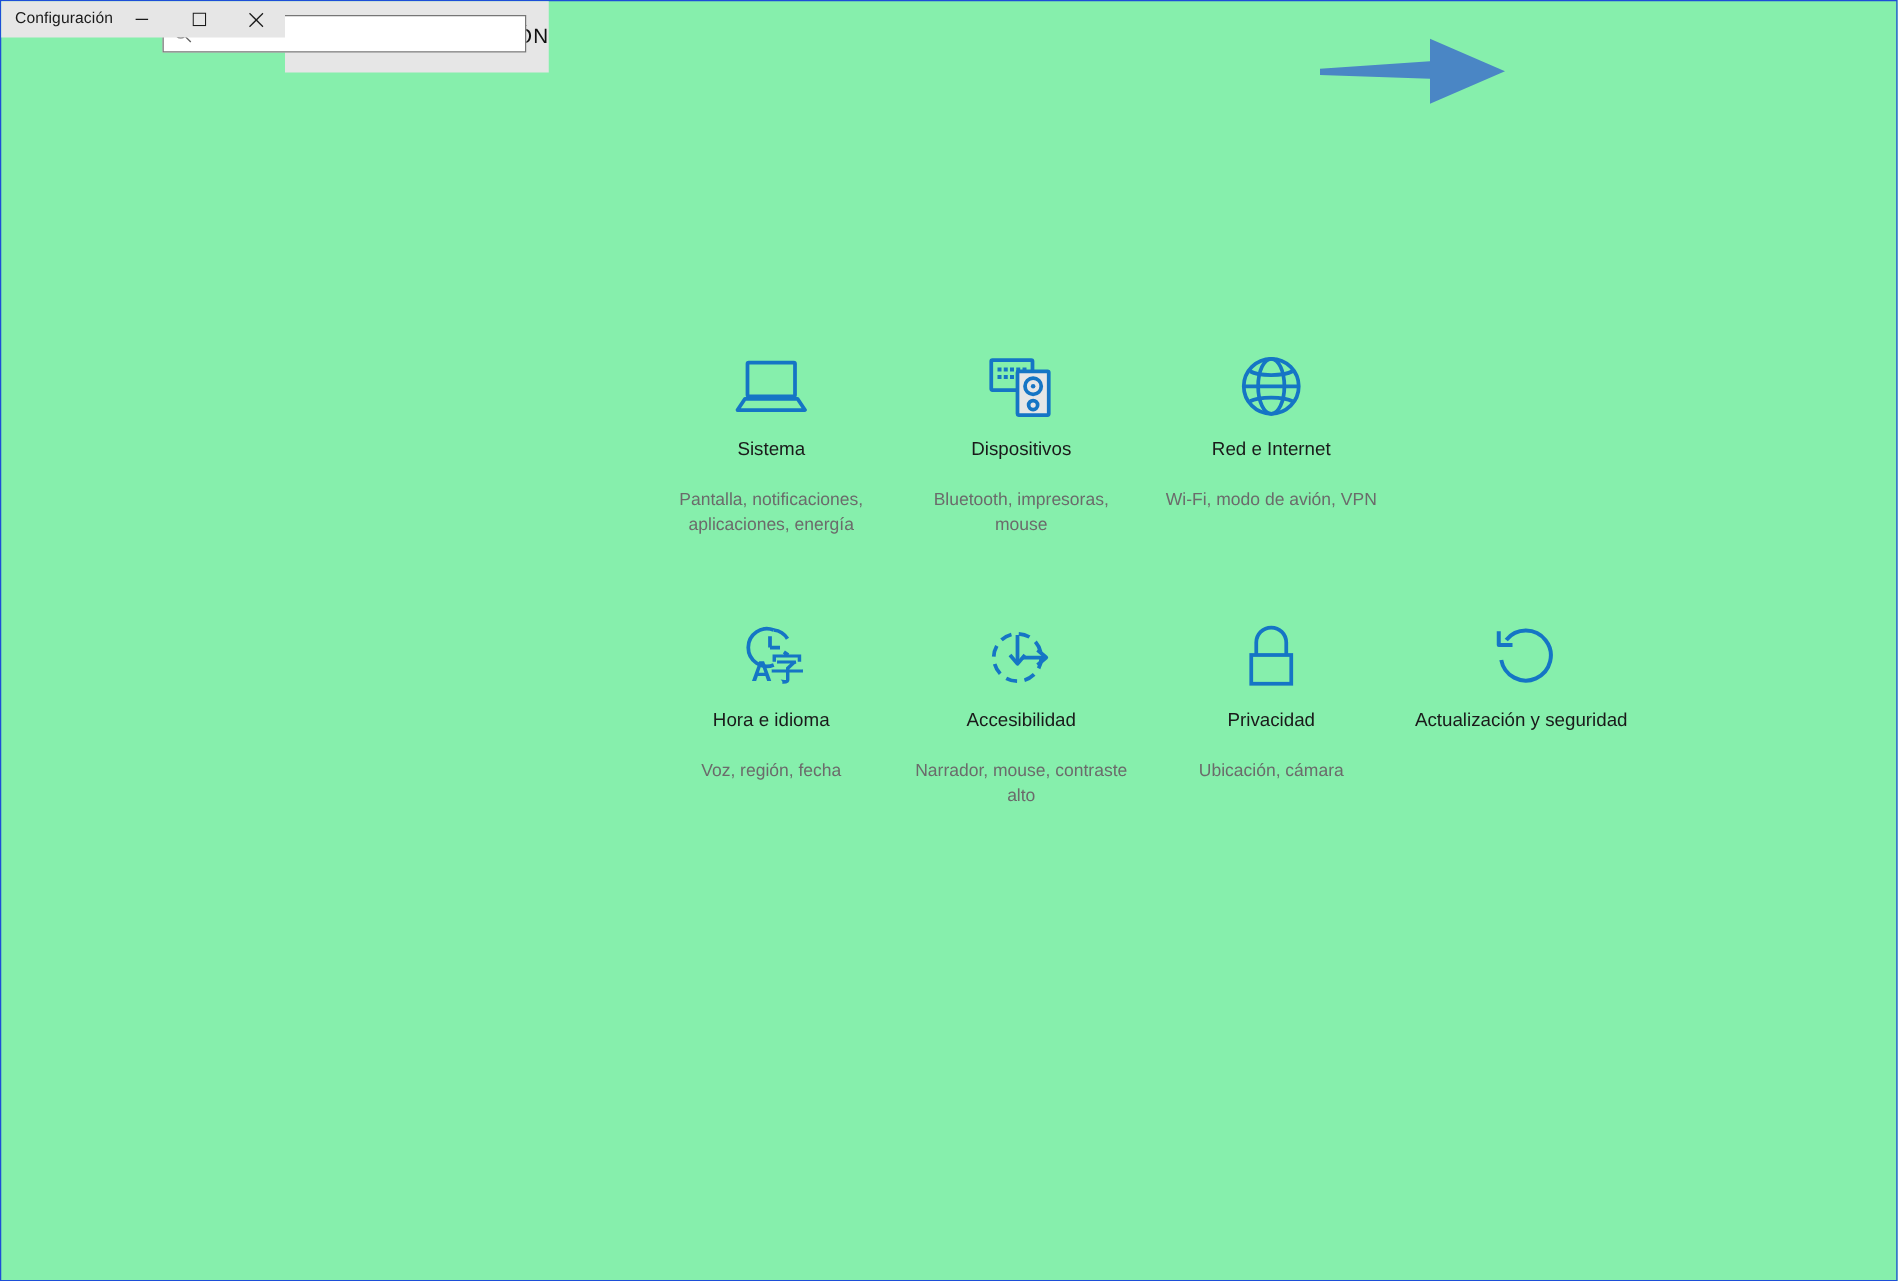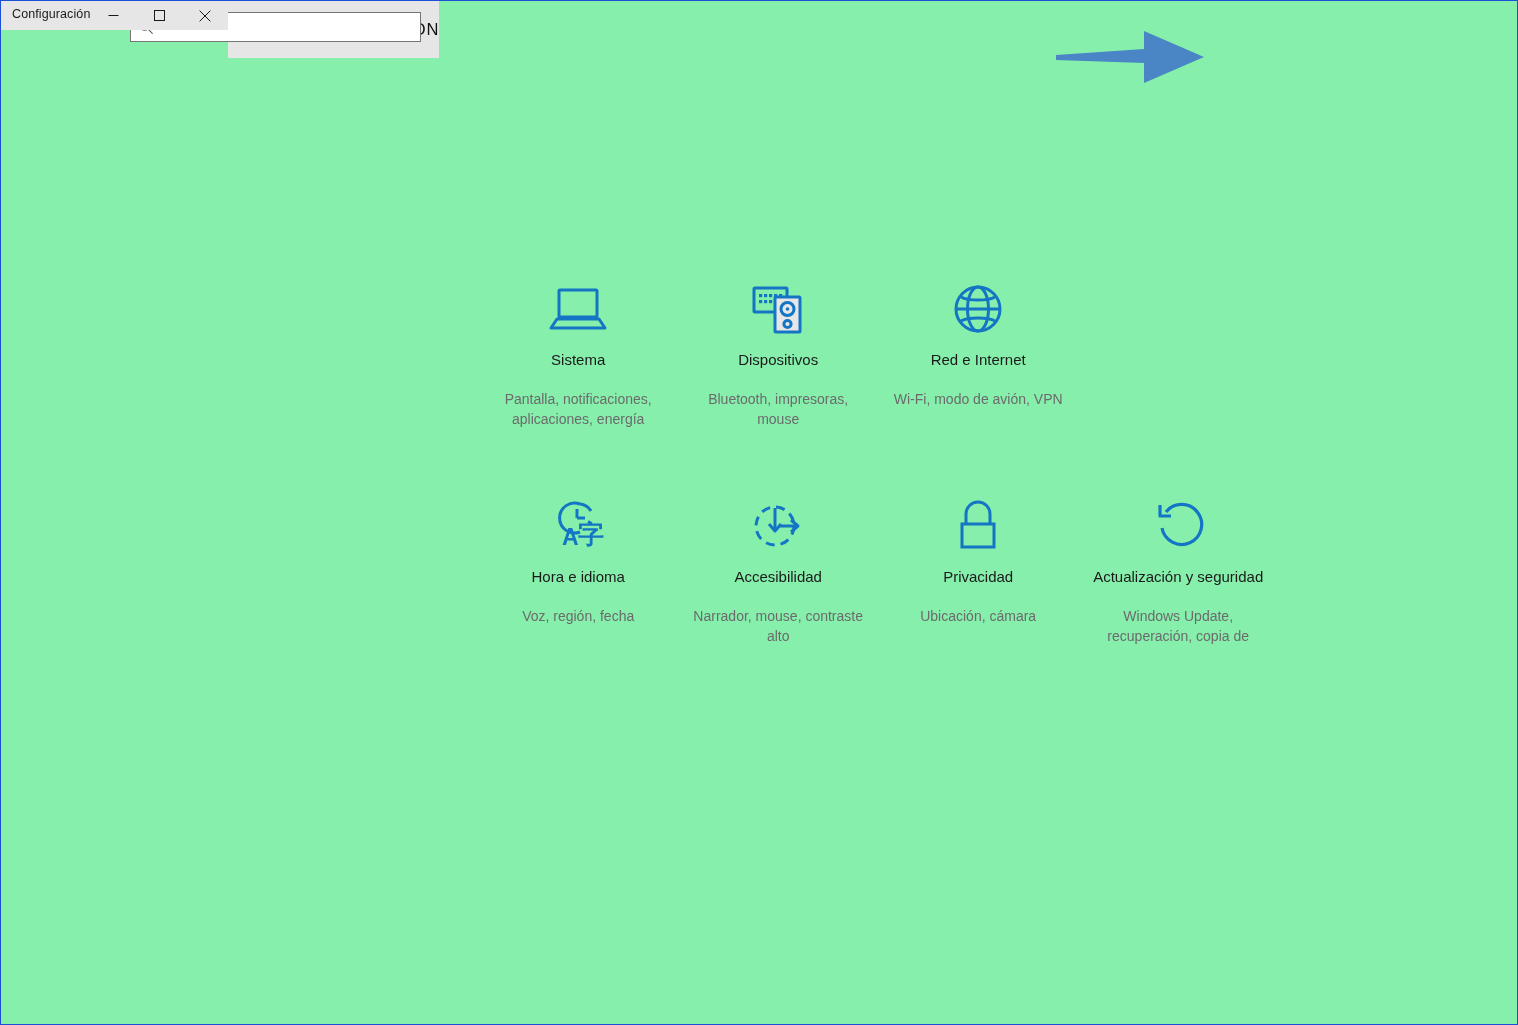--- a/index.html
+++ b/index.html
@@ -142,21 +142,21 @@
     flex: 1 1 auto;
     position: relative;
   }
   .grid {
     position: absolute;
     left: 0;
     right: 0;
     top: 267px;
     display: flex;
     flex-direction: column;
-    align-items: center;
+    align-items: flex-end;
   }
   .grid-row {
     display: flex;
     justify-content: flex-start;
     width: 1000px;
   }
   .tile {
     width: 200px;
     display: flex;
     flex-direction: column;
@@ -344,21 +344,20 @@
         </div>
 
         <div class="tile">
           <div class="tile-icon">
             <svg width="54" height="52" viewBox="0 0 54 52">
               <path d="M15 12 A20 20 0 1 1 11 28" fill="none" stroke="#1575c5" stroke-width="3.2" stroke-linecap="butt"></path>
               <path d="M9 5 L9 16 L20 16" fill="none" stroke="#1575c5" stroke-width="3.2" stroke-linejoin="round" stroke-linecap="butt"></path>
             </svg>
           </div>
           <div class="tile-title">Actualización y seguridad</div>
-          <div class="tile-desc">Windows Update, recuperación, copia de</div>
         </div>
 
         <div class="tile"></div>
 
       </div>
 
     </div>
   </div>
 </div>
 

